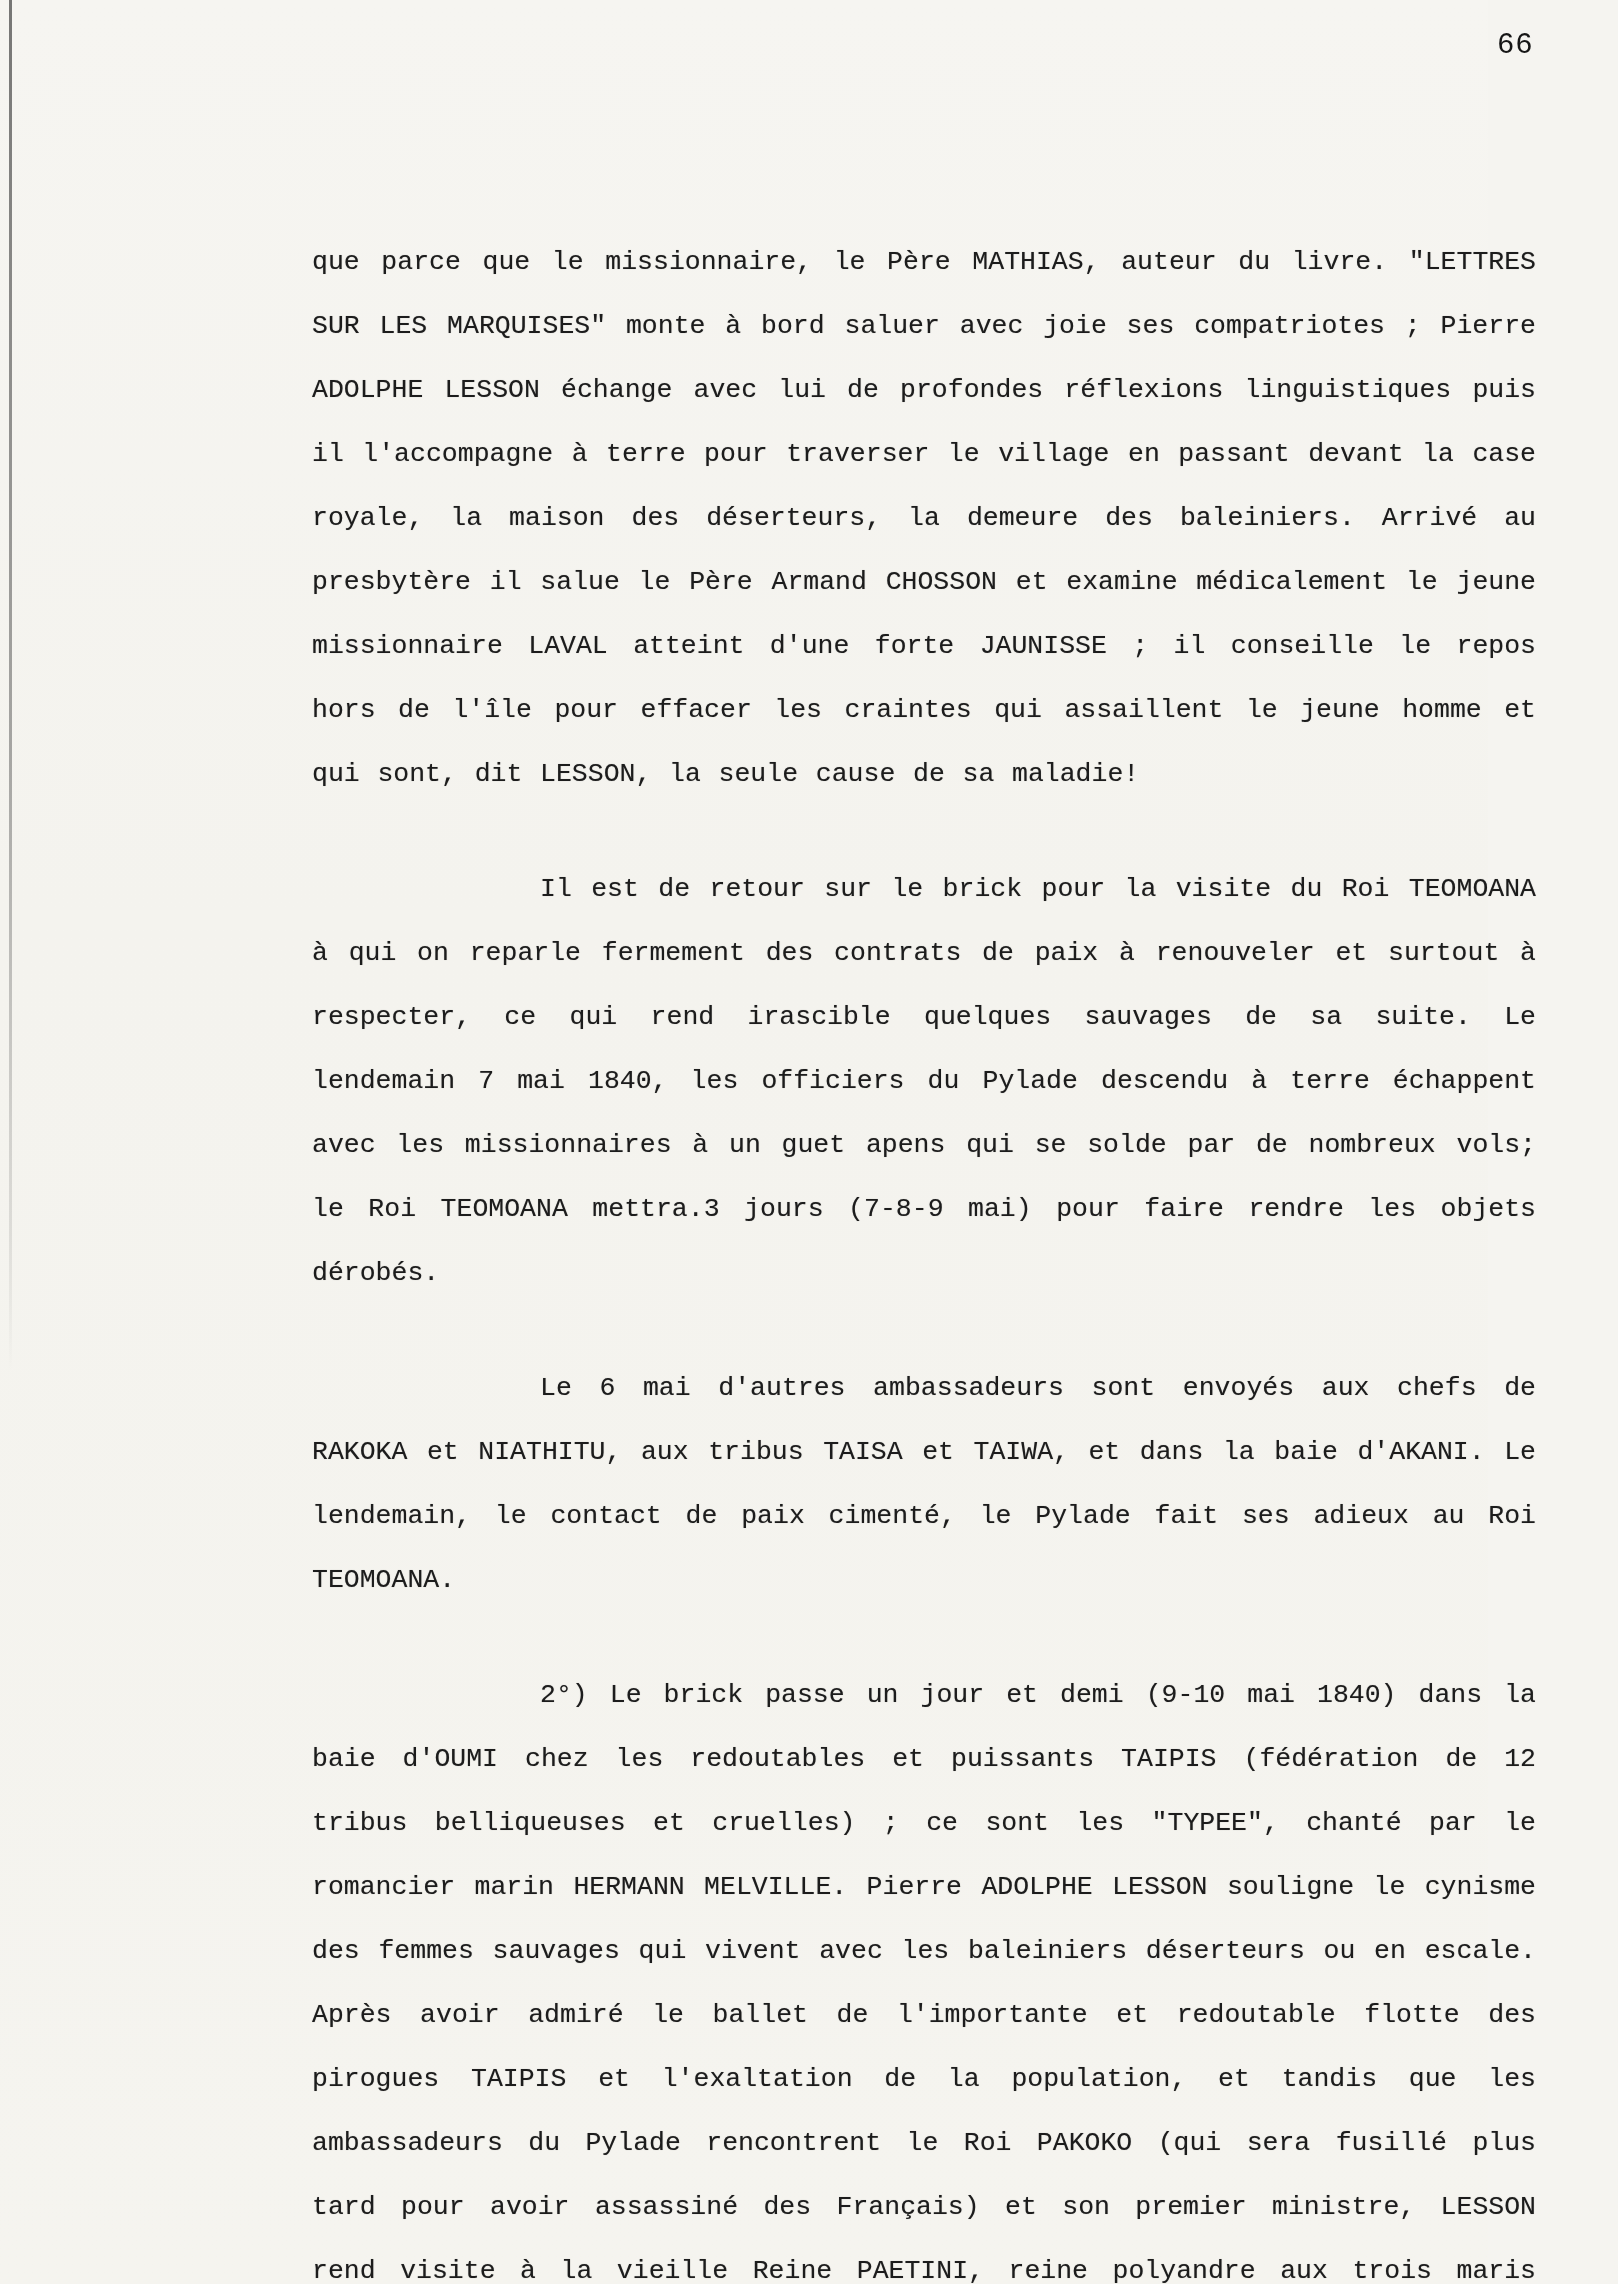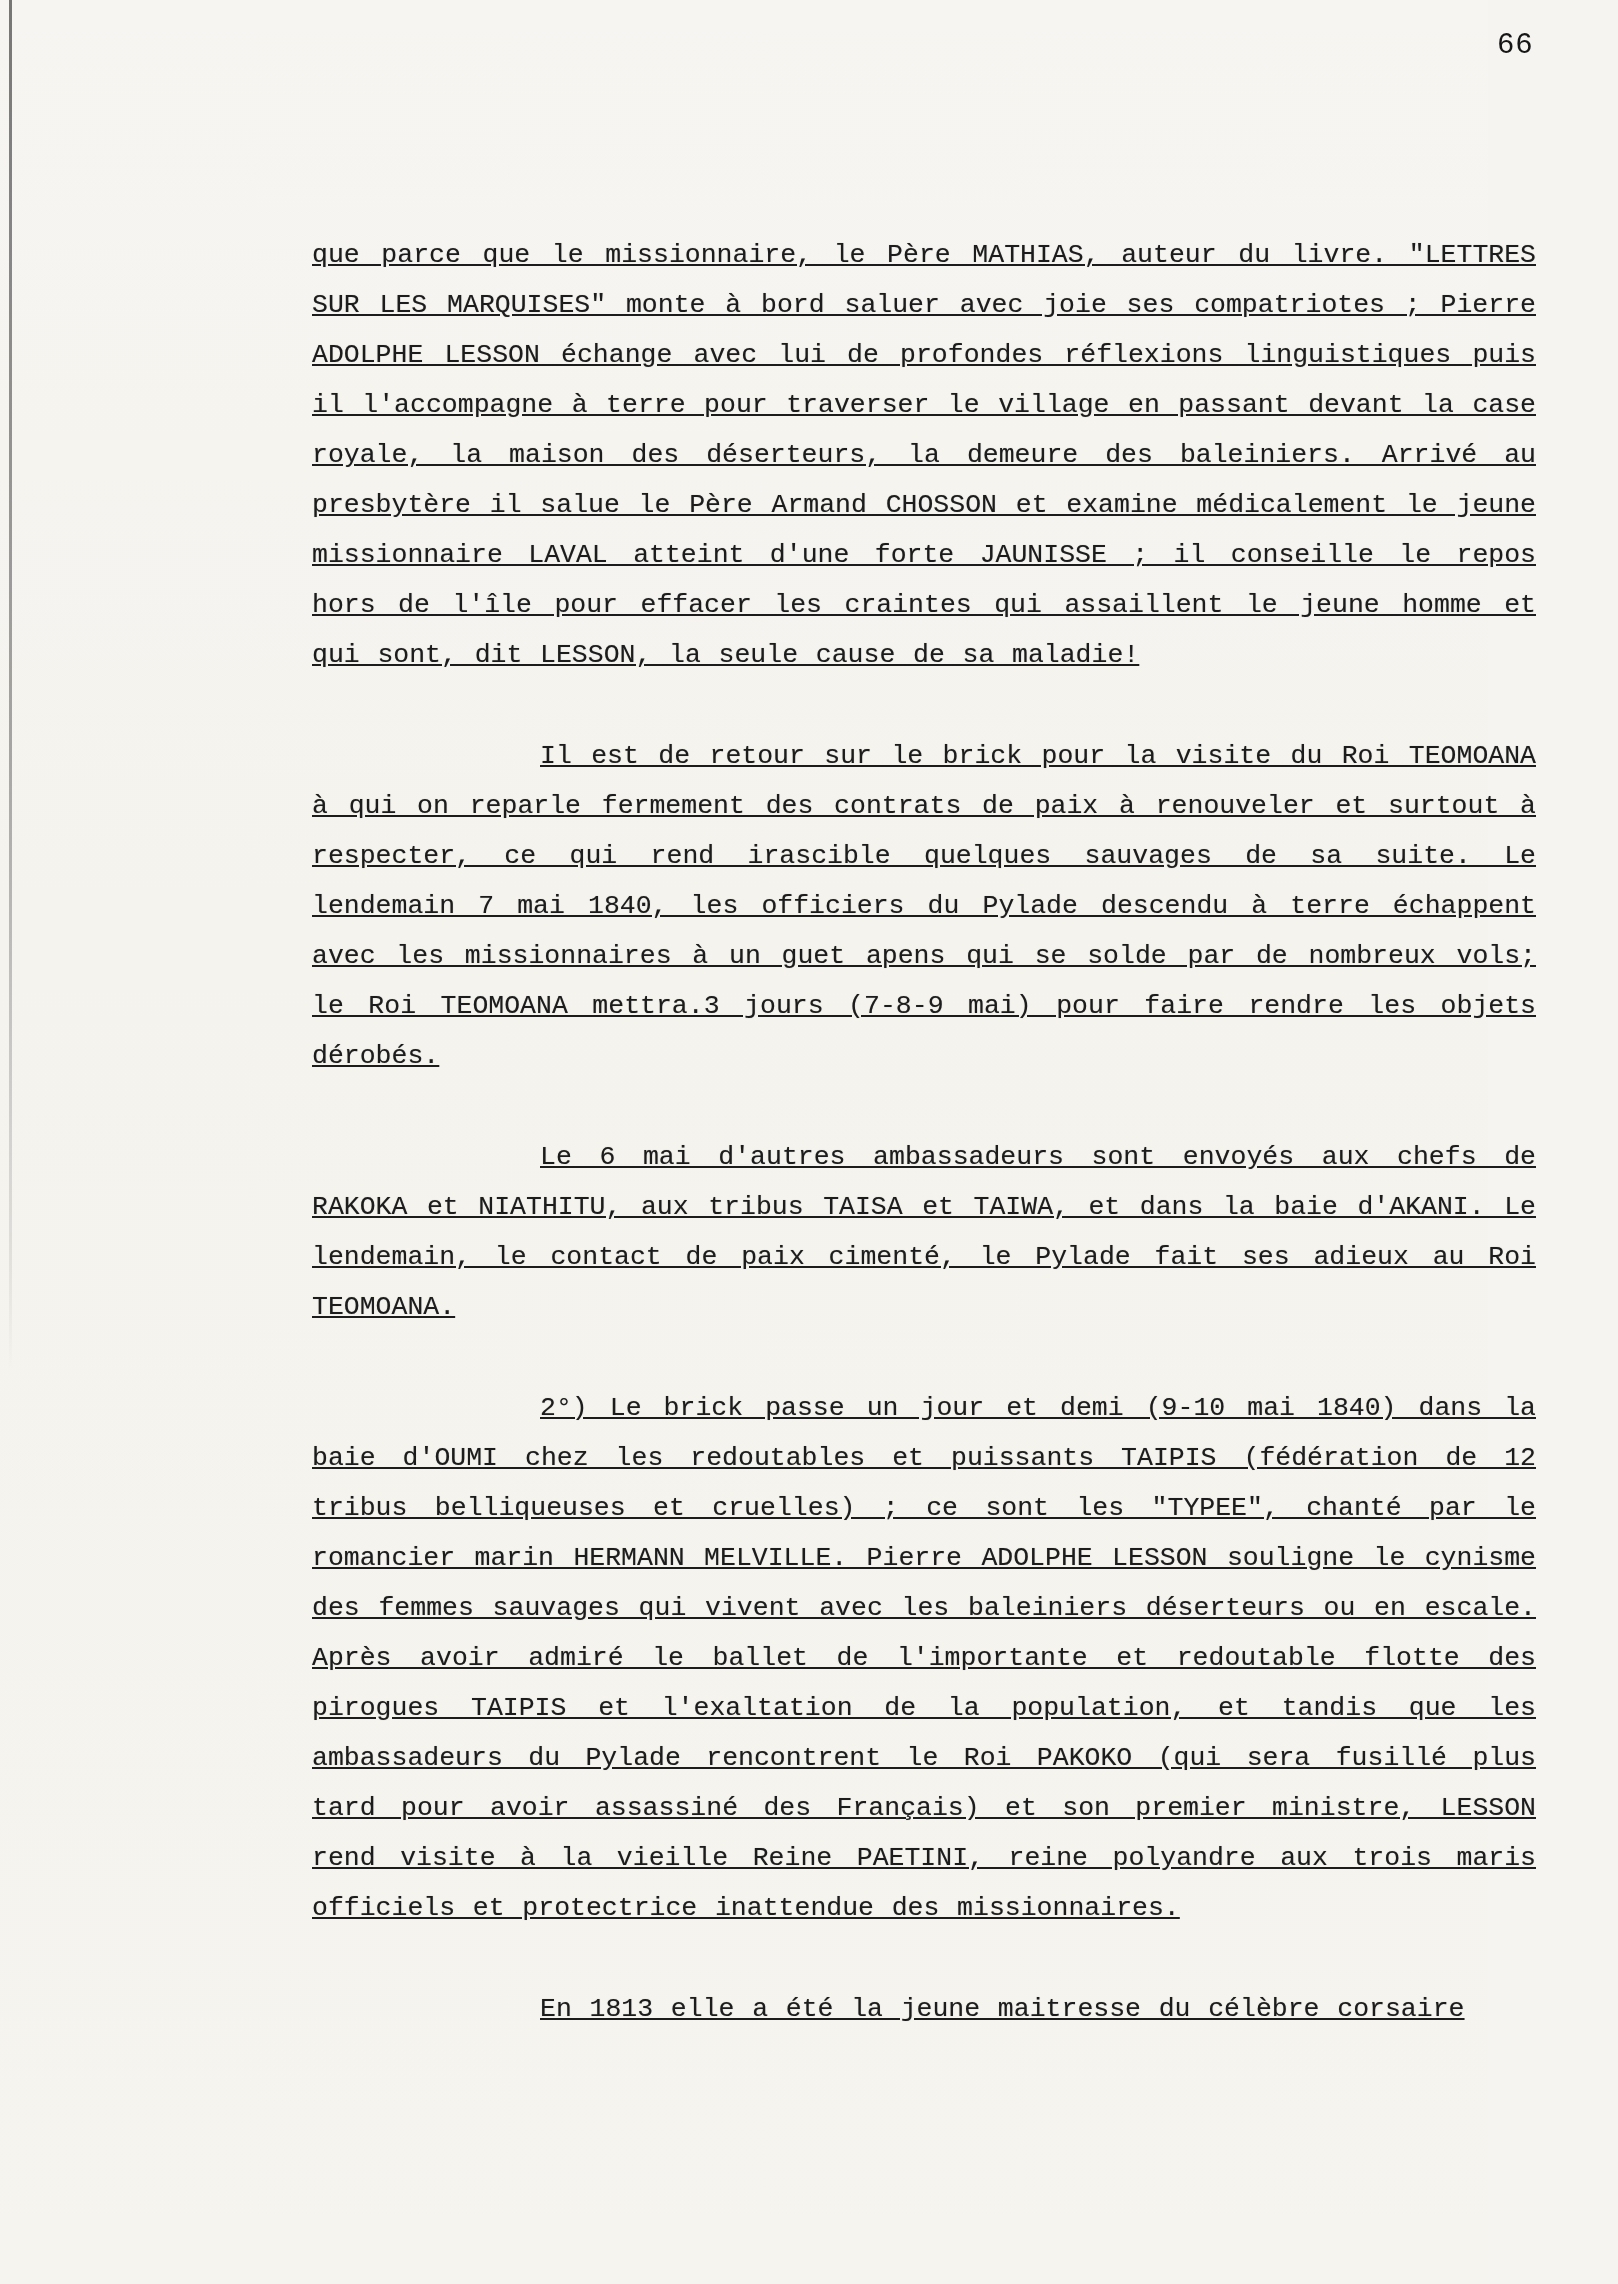--- a/index.html
+++ b/index.html
@@ -44,27 +44,26 @@
   }
   .text-block {
     position: absolute;
     left: 312px;
     top: 230px;
     width: 1232px;
   }
   .para {
     margin: 0 8px 51px 0;
     font-size: 26.5px;
-    line-height: 50px;
+    line-height: 64px;
     text-align: justify;
     word-spacing: 1.8px;
     color: #1c1c1c;
     text-shadow: 0 0 0.9px rgba(20,20,20,0.35);
     white-space: normal;
-    text-decoration: underline;
   }
   .para.indent {
     text-indent: 228px;
   }
 </style>
 </head>
 <body>
 
 <div class="page">
 

